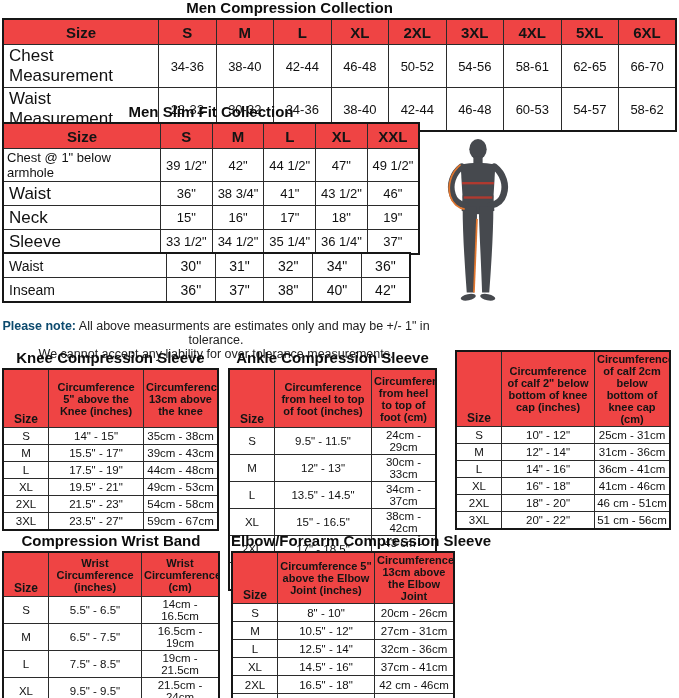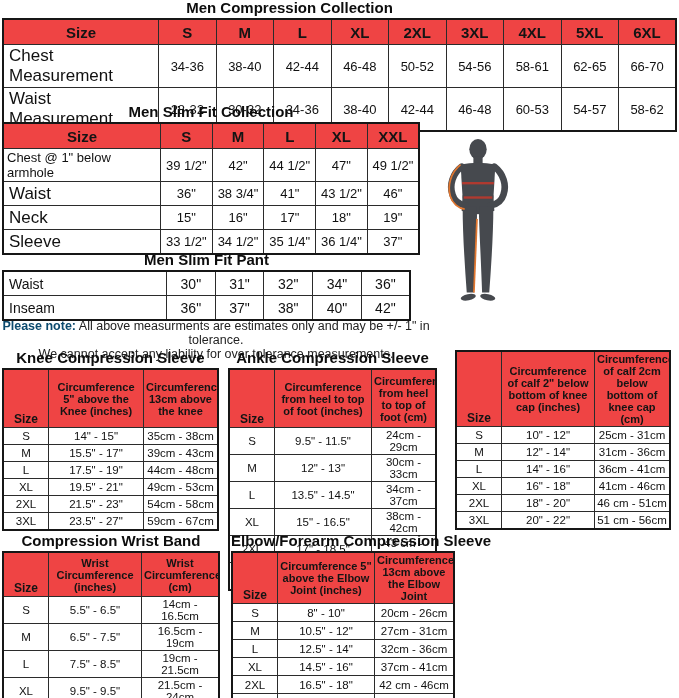--- a/index.html
+++ b/index.html
@@ -189,21 +189,20 @@
       <g>
         <rect x="15.5" y="42" width="31" height="2.3" fill="#b03a30"></rect>
         <rect x="17" y="56" width="28" height="2.3" fill="#b03a30"></rect>
         <path d="M14,25 C4,33 1,46 4,56 C6,63 12,67.5 18,68.5" fill="none" stroke-width="1.7" stroke="#e0762f"></path>
         <path d="M30,78 L27,150" fill="none" stroke="#e0762f" stroke-width="1.7"></path>
       </g>
     </svg>
   </div>
 
   <div class="sec" style="left:2px;top:252px;width:409px;">
-    <div class="tbl-title">Men Slim Fit  Pant</div>
     <table id="tbl-pant" class="tbl-big">
         <tbody>
           <tr>
             <td>Waist</td>
             <td>30"</td>
             <td>31"</td>
             <td>32"</td>
             <td>34"</td>
             <td>36"</td>
           </tr>

